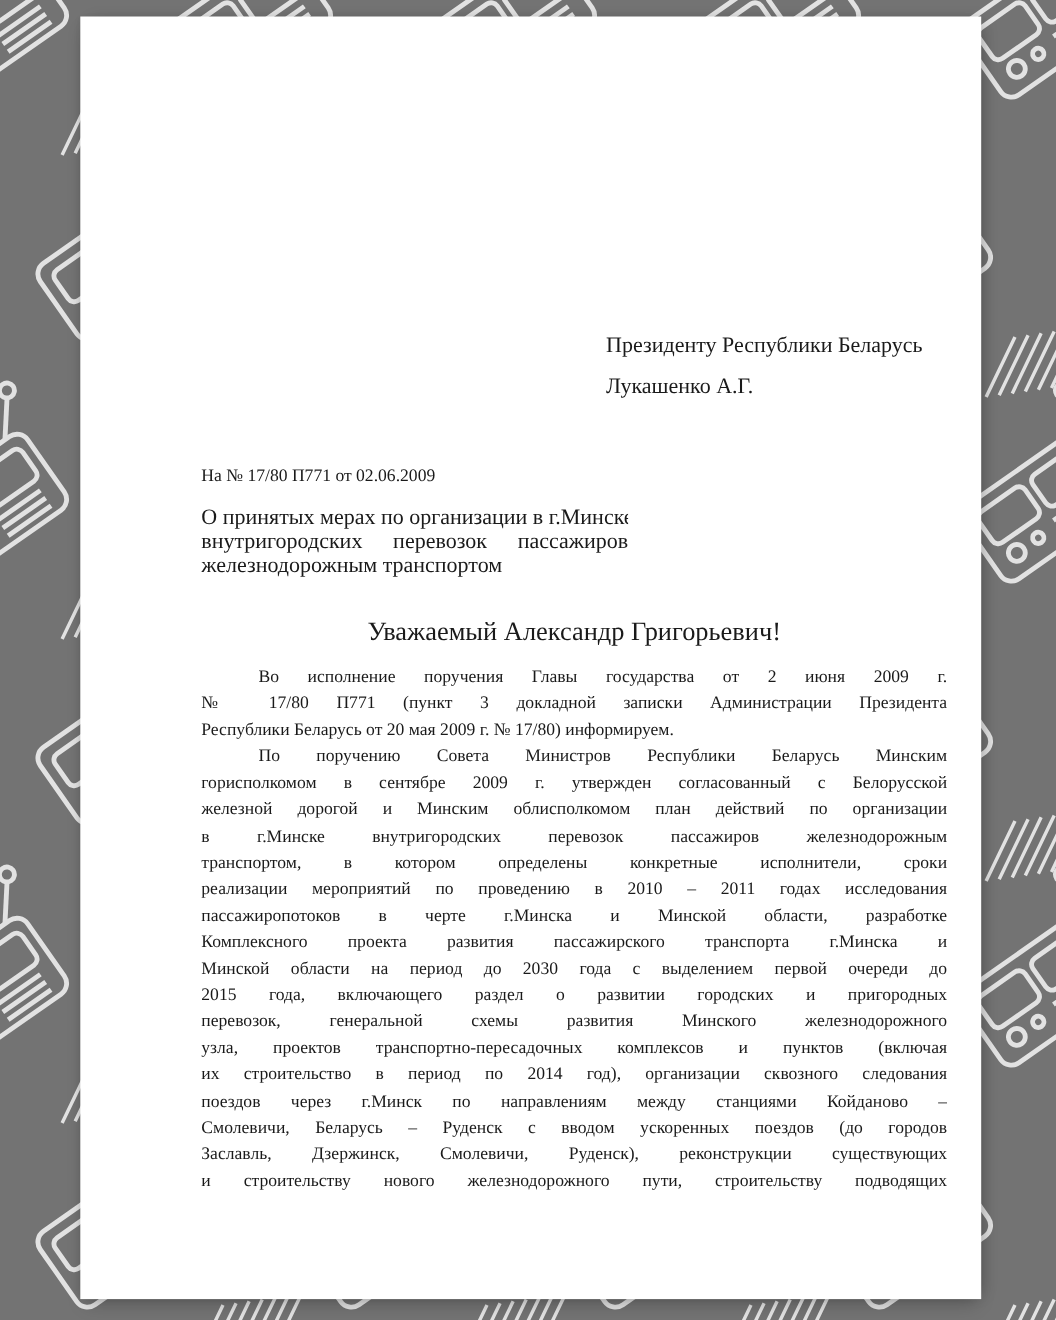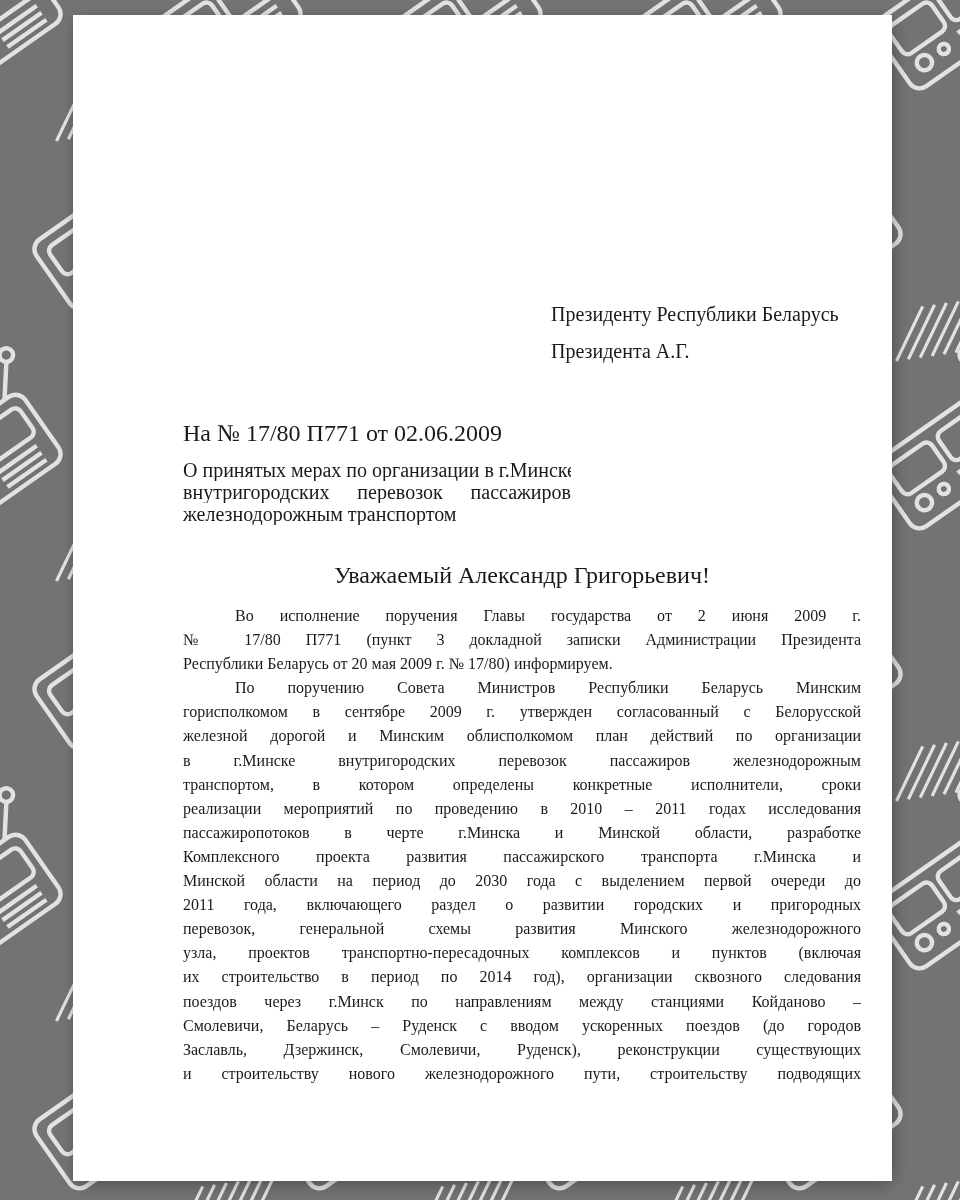--- a/index.html
+++ b/index.html
@@ -33,21 +33,21 @@
     left: 478px;
     top: 281px;
     font-size: 20px;
     line-height: 37px;
     white-space: nowrap;
   }
   .ref-line {
     position: absolute;
     left: 110px;
     top: 406px;
-    font-size: 24px;
+    font-size: 16px;
     line-height: 24px;
     white-space: nowrap;
   }
   .subject-block {
     position: absolute;
     left: 110px;
     top: 444px;
     width: 388px;
     font-size: 20px;
     line-height: 22px;
@@ -566,21 +566,21 @@
           <path d="M78 30 92 12"></path>
           <circle cx="94" cy="9" r="4"></circle>
         </g>
       </svg>
     </div>
 
   <div class="doc-page">
 
     <div class="addressee">
       <div>Президенту Республики Беларусь</div>
-      <div>Президента А.Г.</div>
+      <div>Лукашенко А.Г.</div>
     </div>
 
     <div class="ref-line">На № 17/80 П771 от 02.06.2009</div>
 
     <div class="subject-block">
         <div class="jline">О принятых мерах по организации в г.Минске</div>
         <div class="jline">внутригородских перевозок пассажиров</div>
         <div class="jline jline-end">железнодорожным транспортом</div>
       </div>
 
@@ -595,21 +595,21 @@
       <div class="para indent-first">
           <div class="jline">По поручению Совета Министров Республики Беларусь Минским</div>
           <div class="jline">горисполкомом в сентябре 2009 г. утвержден согласованный с Белорусской</div>
           <div class="jline">железной дорогой и Минским облисполкомом план действий по организации</div>
           <div class="jline">в г.Минске внутригородских перевозок пассажиров железнодорожным</div>
           <div class="jline">транспортом, в котором определены конкретные исполнители, сроки</div>
           <div class="jline">реализации мероприятий по проведению в 2010 – 2011 годах исследования</div>
           <div class="jline">пассажиропотоков в черте г.Минска и Минской области, разработке</div>
           <div class="jline">Комплексного проекта развития пассажирского транспорта г.Минска и</div>
           <div class="jline">Минской области на период до 2030 года с выделением первой очереди до</div>
-          <div class="jline">2011 года, включающего раздел о развитии городских и пригородных</div>
+          <div class="jline">2015 года, включающего раздел о развитии городских и пригородных</div>
           <div class="jline">перевозок, генеральной схемы развития Минского железнодорожного</div>
           <div class="jline">узла, проектов транспортно-пересадочных комплексов и пунктов (включая</div>
           <div class="jline">их строительство в период по 2014 год), организации сквозного следования</div>
           <div class="jline">поездов через г.Минск по направлениям между станциями Койданово –</div>
           <div class="jline">Смолевичи, Беларусь – Руденск с вводом ускоренных поездов (до городов</div>
           <div class="jline">Заславль, Дзержинск, Смолевичи, Руденск), реконструкции существующих</div>
           <div class="jline">и строительству нового железнодорожного пути, строительству подводящих</div>
         </div>
     </div>
 

